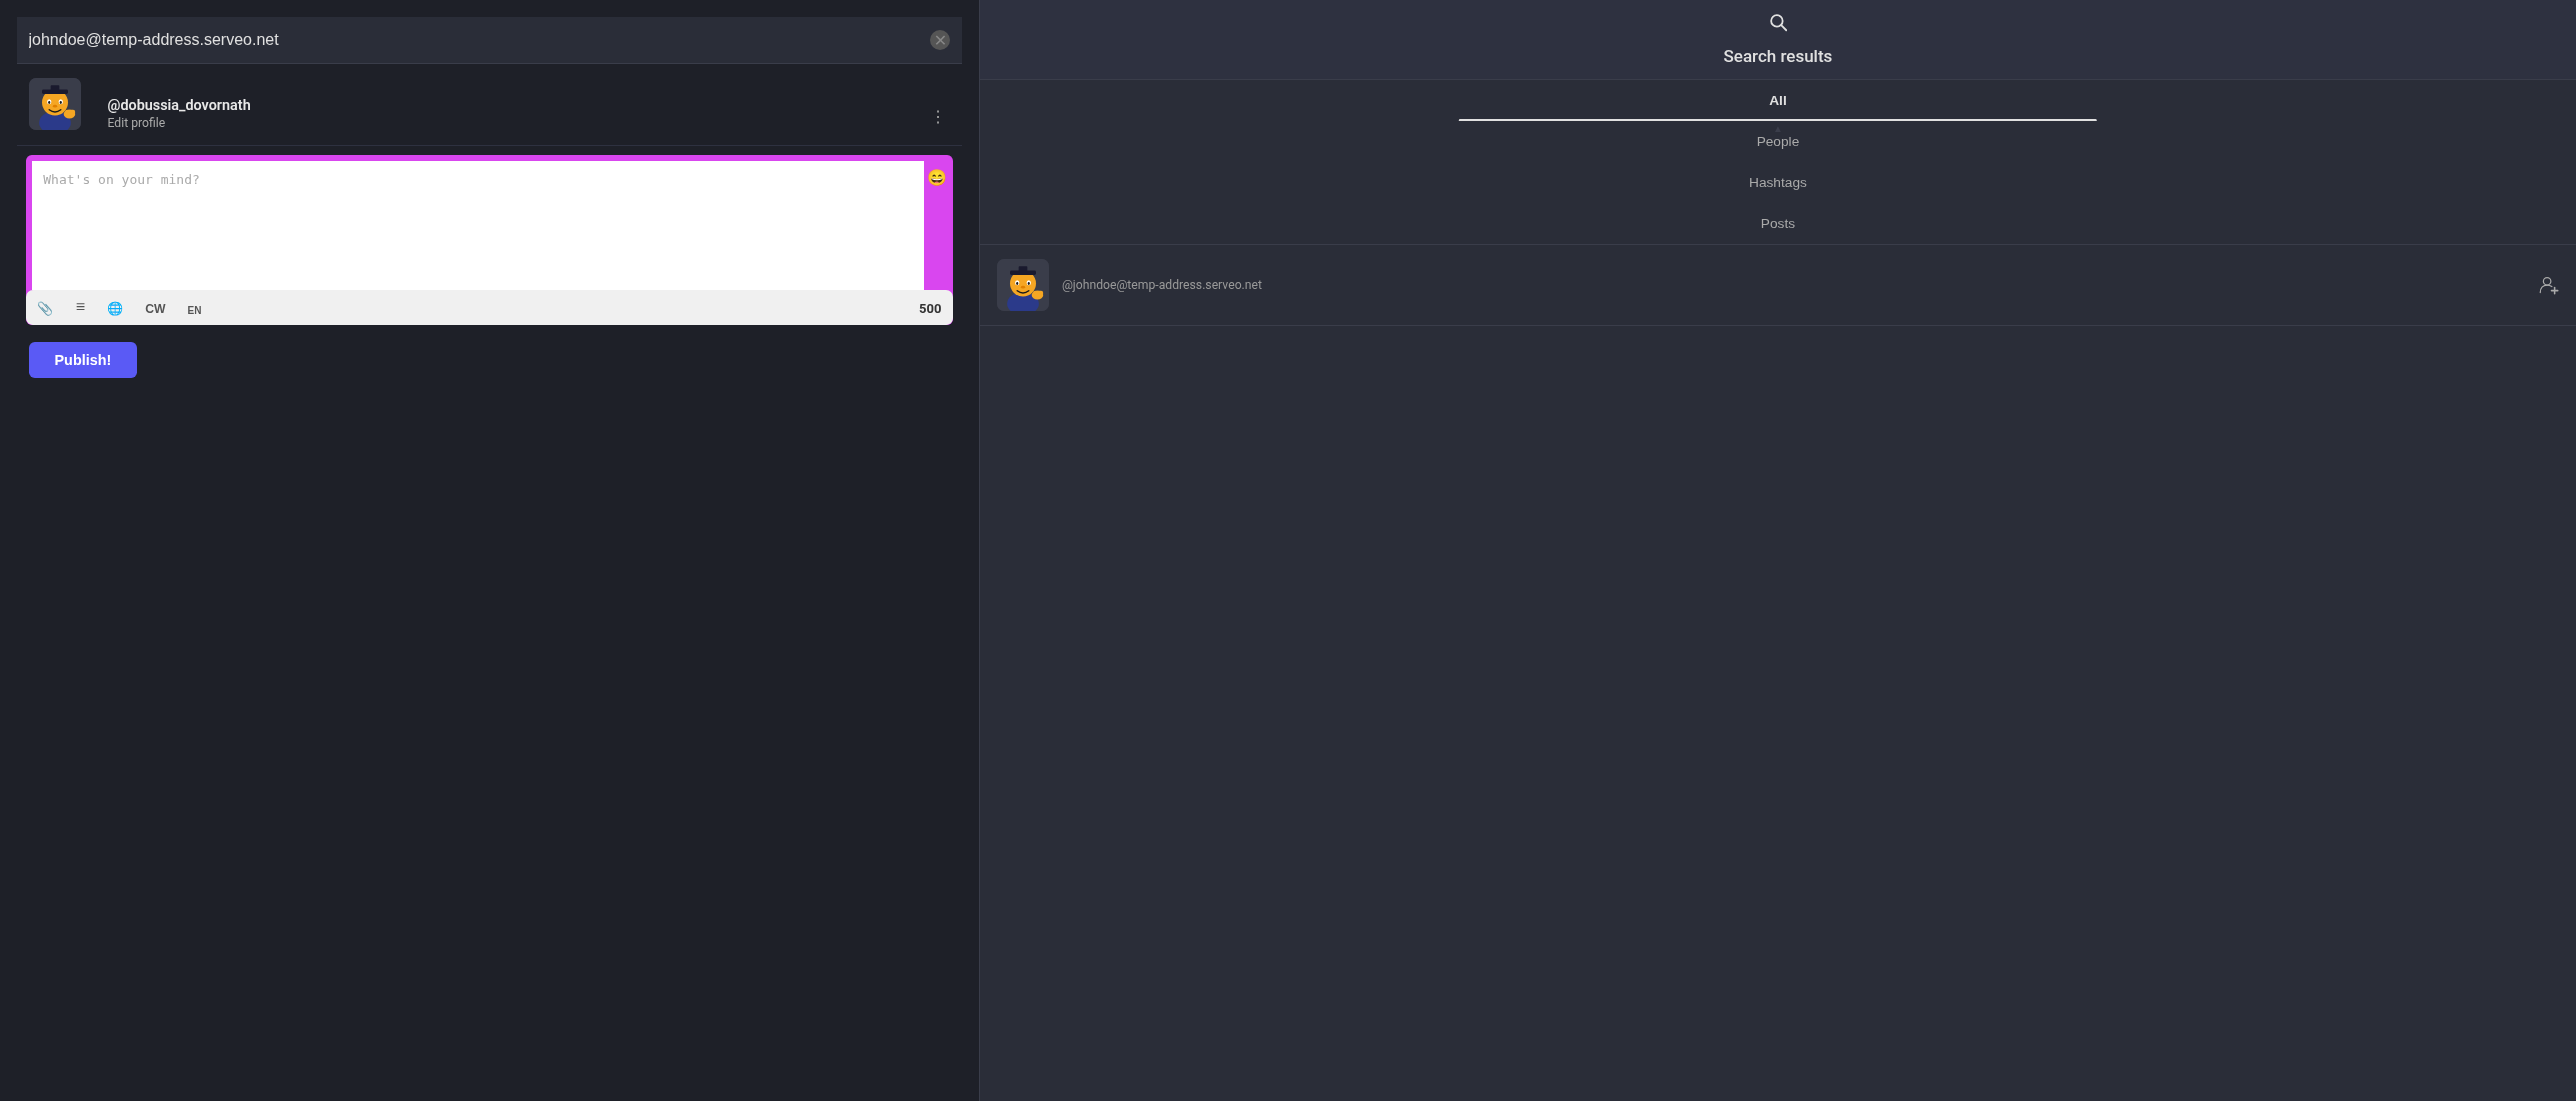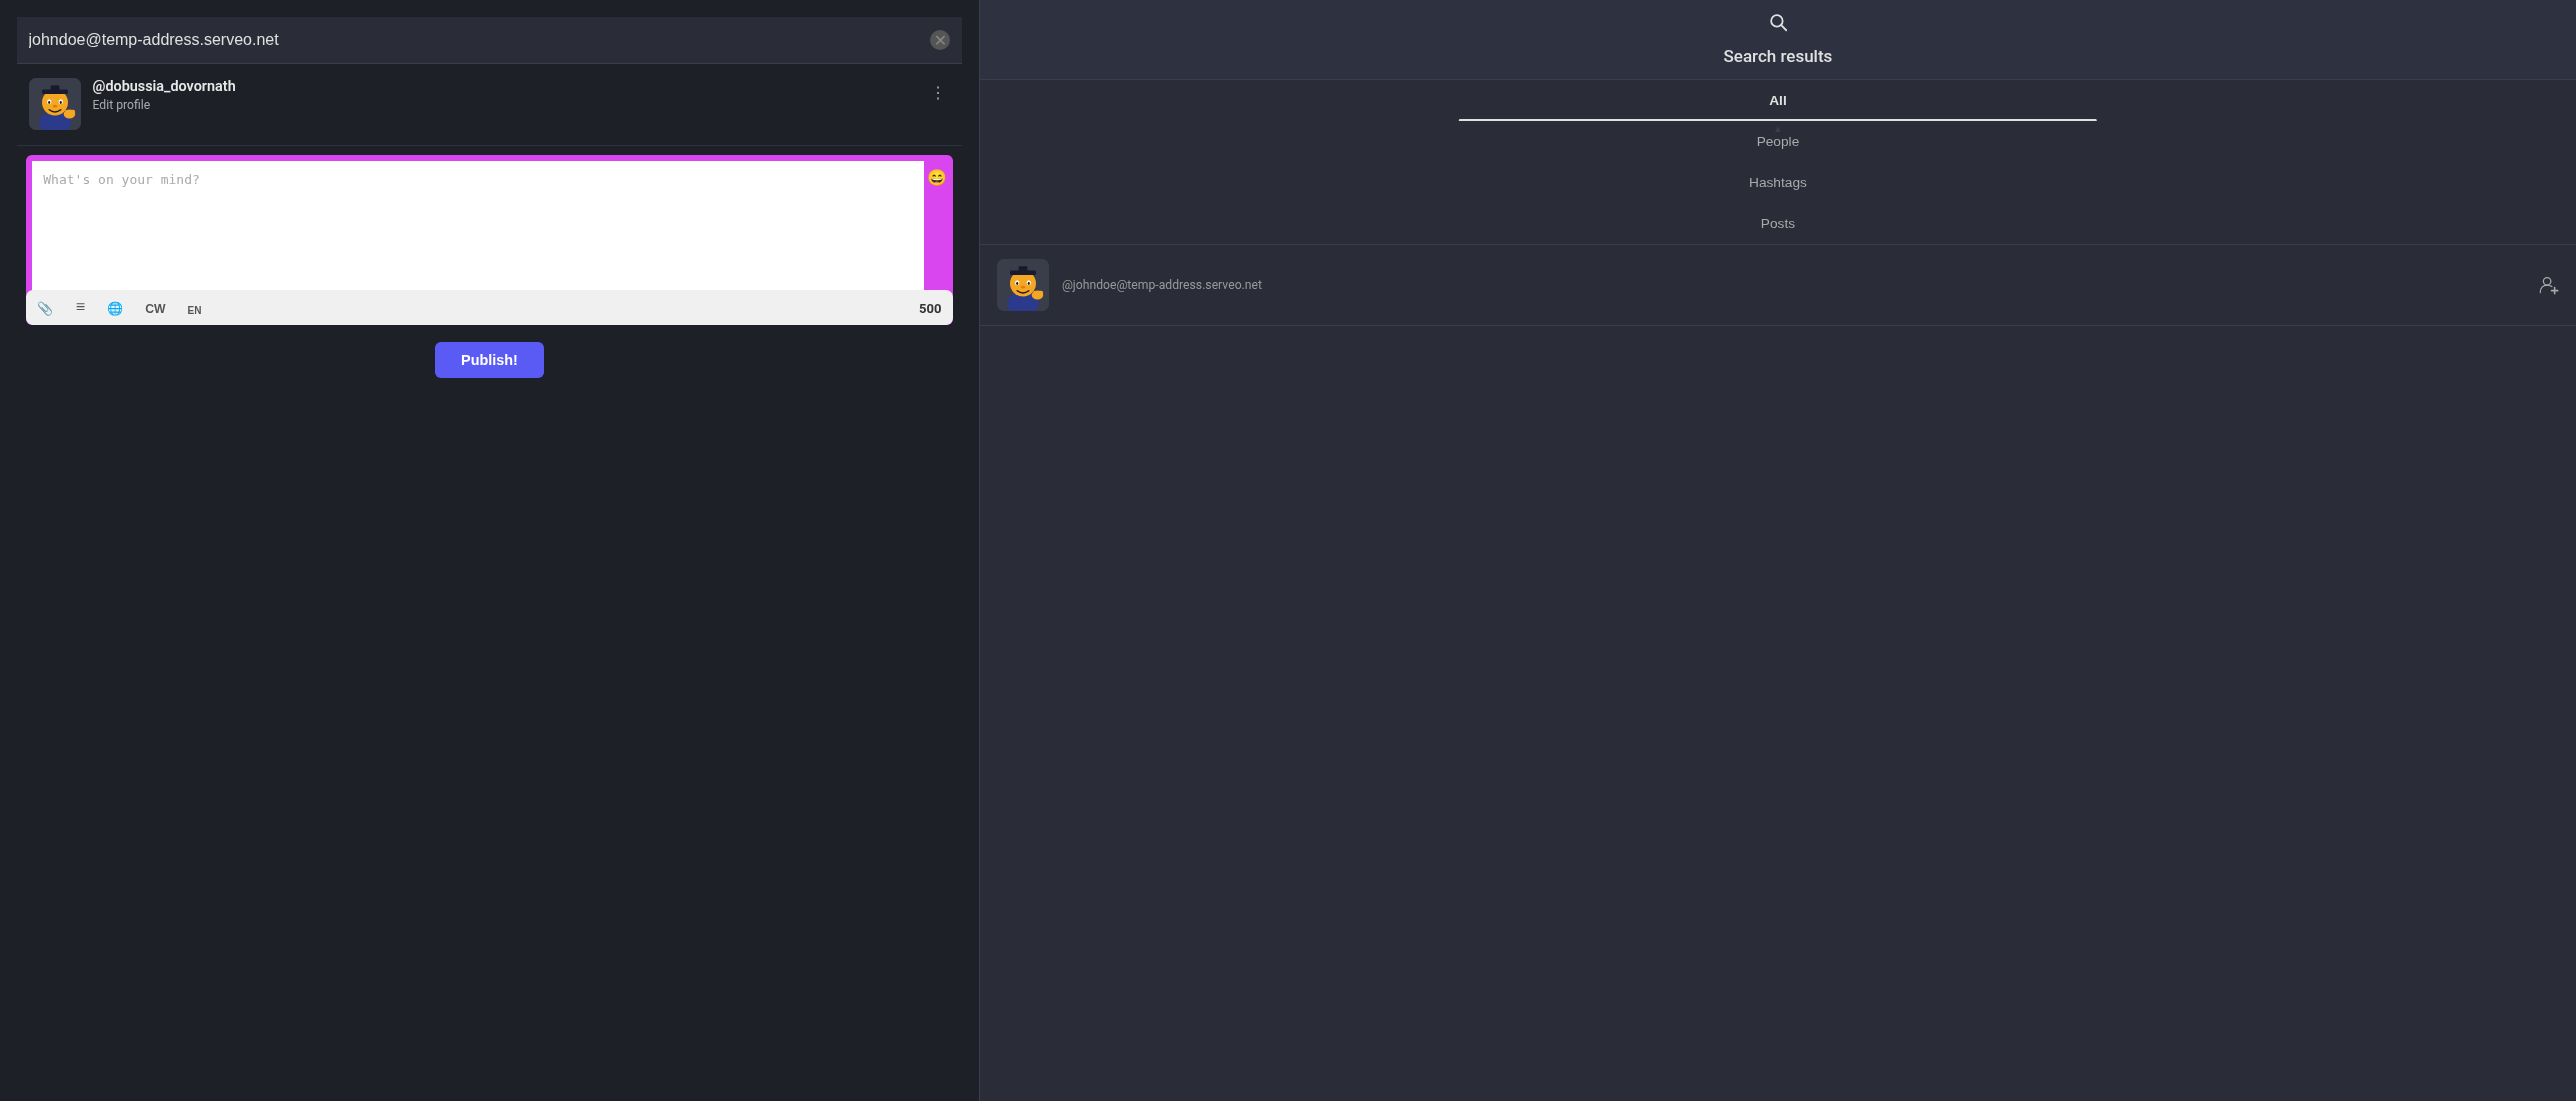--- a/index.html
+++ b/index.html
@@ -52,22 +52,22 @@
       justify-content: center;
       width: 20px;
       height: 20px;
       border-radius: 50%;
       background: #555;
     }
 
     .profile-section {
       padding: 14.4px 11.5px;
       display: flex;
-      align-items: flex-start;
-      gap: 12px;
+      align-items: flex-end;
+      gap: 27px;
       border-bottom: 0.7px solid #2e3140;
     }
 
     .profile-avatar {
       width: 52px;
       height: 52px;
       border-radius: 7.2px;
       overflow: hidden;
       flex-shrink: 0;
       background: #3a3d4a;
@@ -165,21 +165,21 @@
 
     .char-count {
       margin-left: auto;
       font-size: 13px;
       font-weight: 700;
       color: #333;
     }
 
     .publish-btn-area {
       display: flex;
-      justify-content: center;
+      justify-content: flex-start;
       padding: 8.6px 11.5px;
     }
 
     .publish-btn {
       background: #5a5af5;
       color: #fff;
       border: none;
       border-radius: 5.8px;
       padding: 10px 26px;
       font-size: 14.4px;

